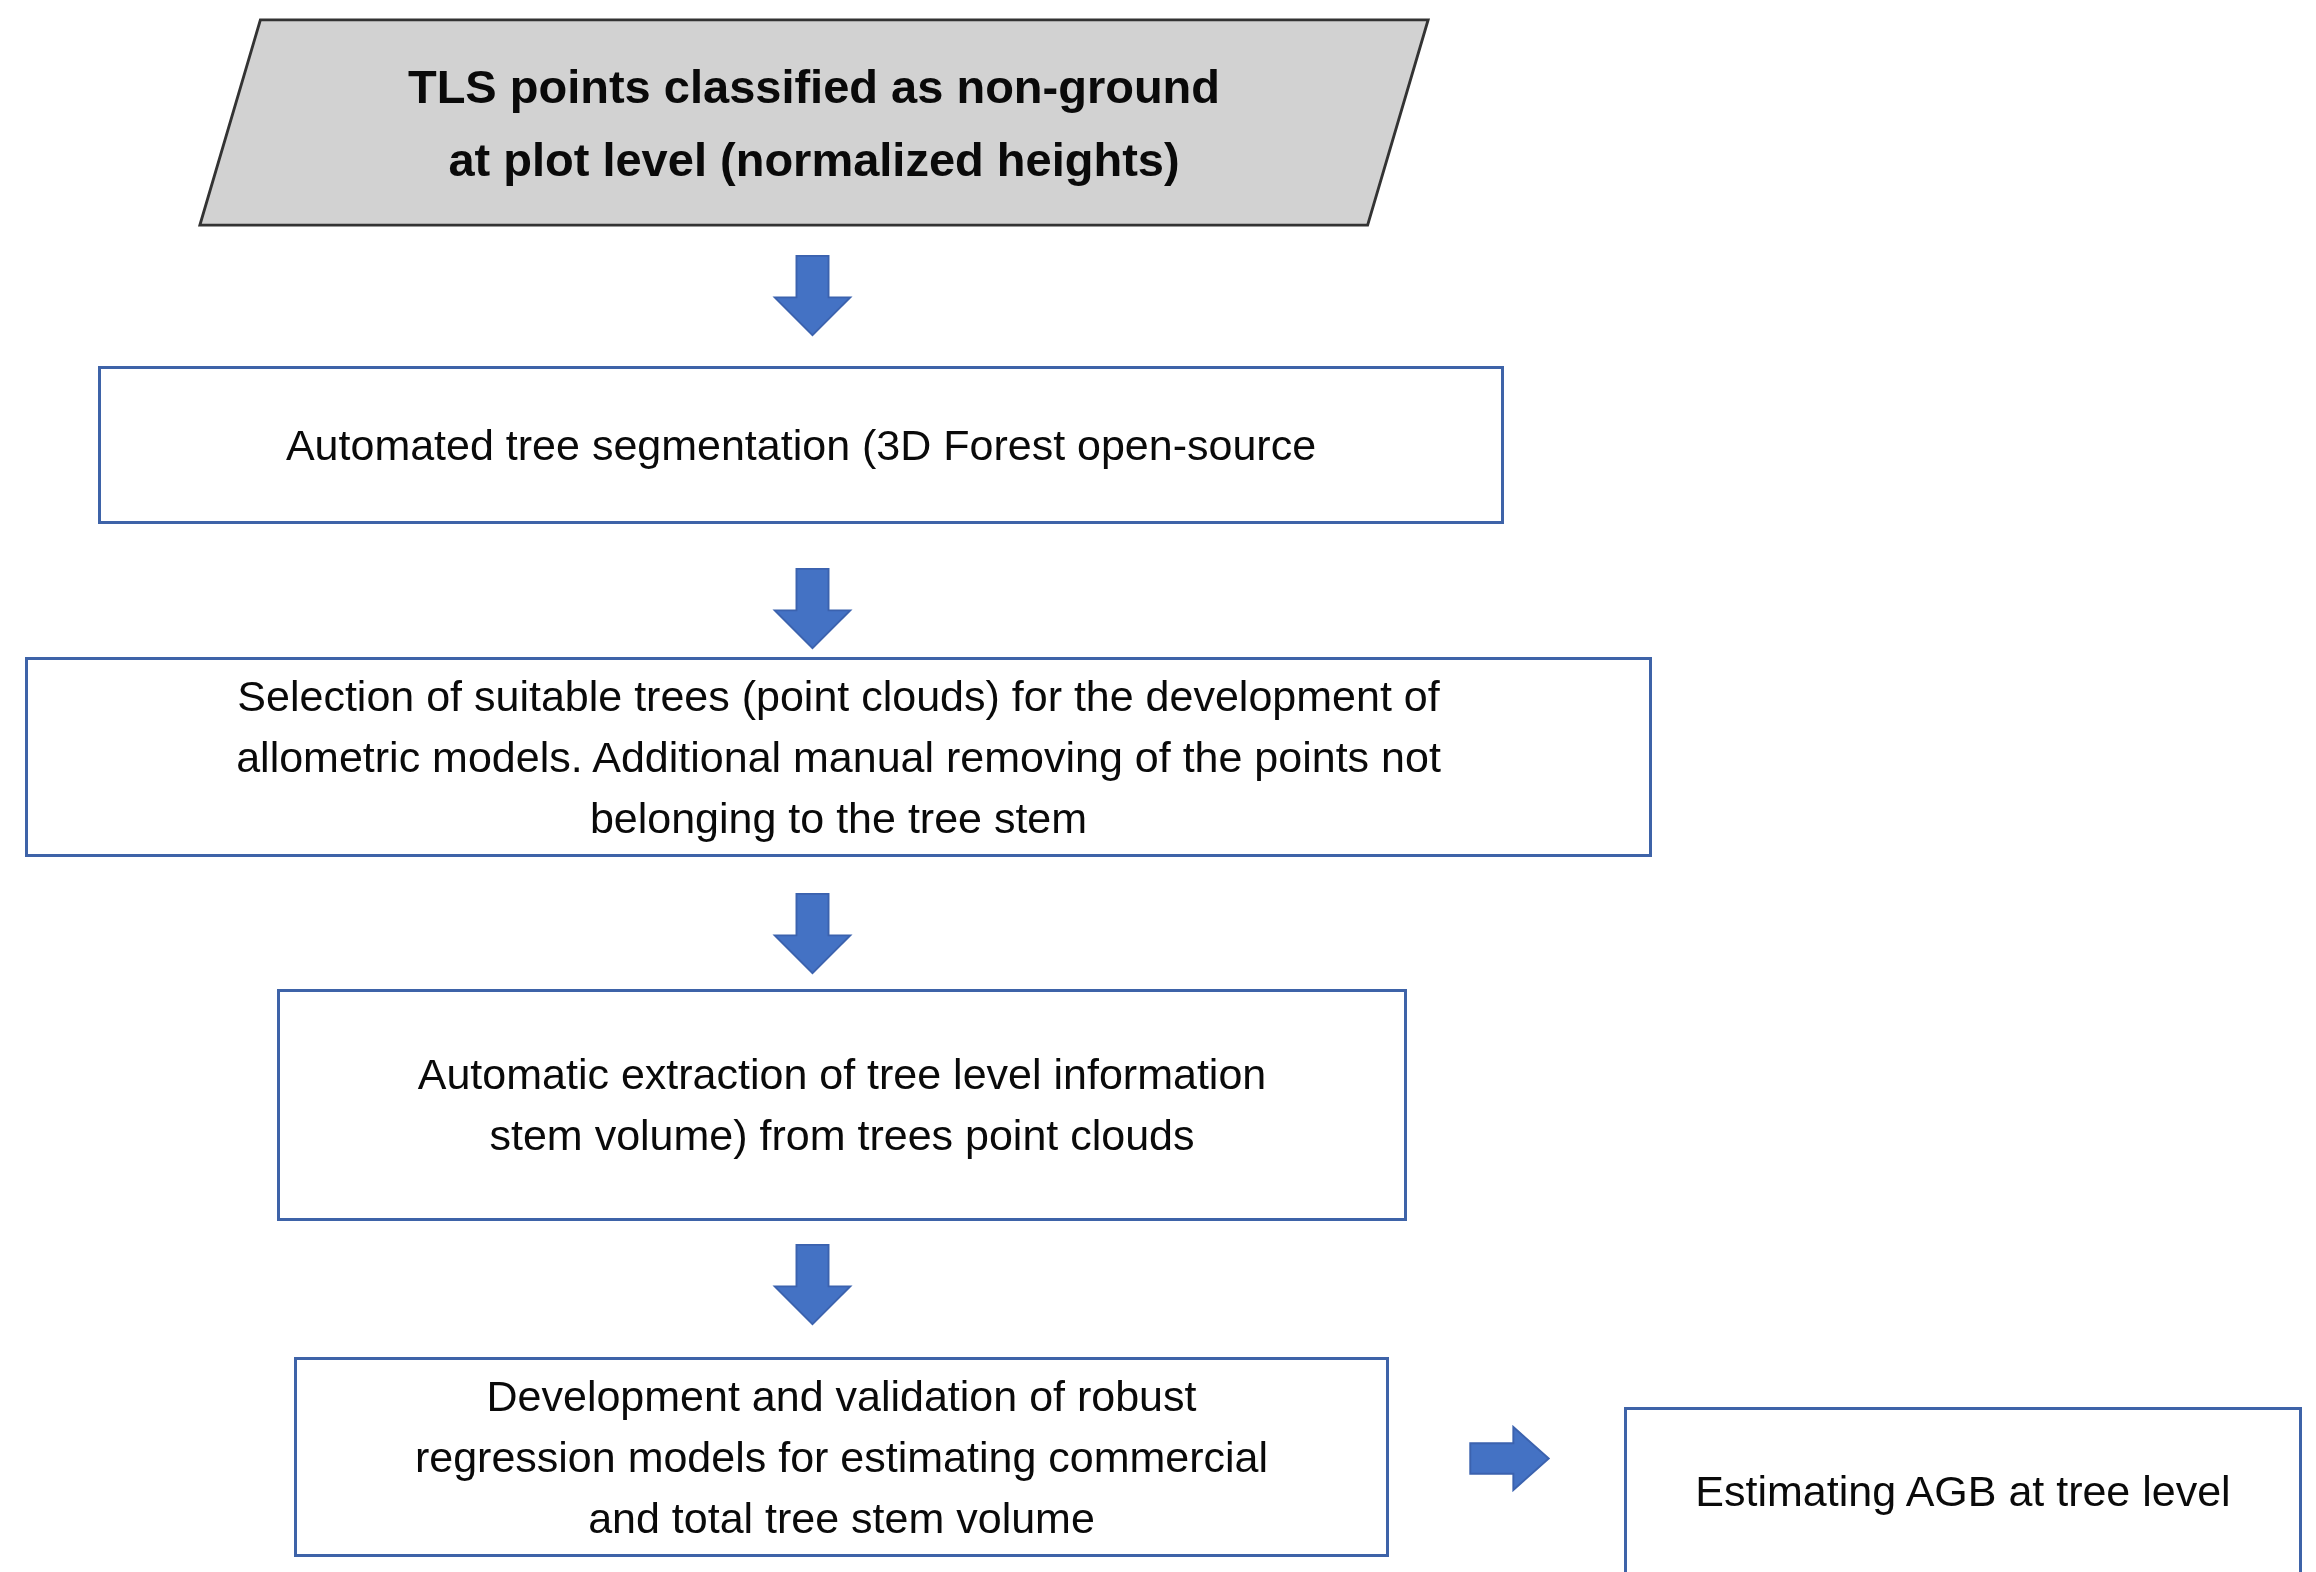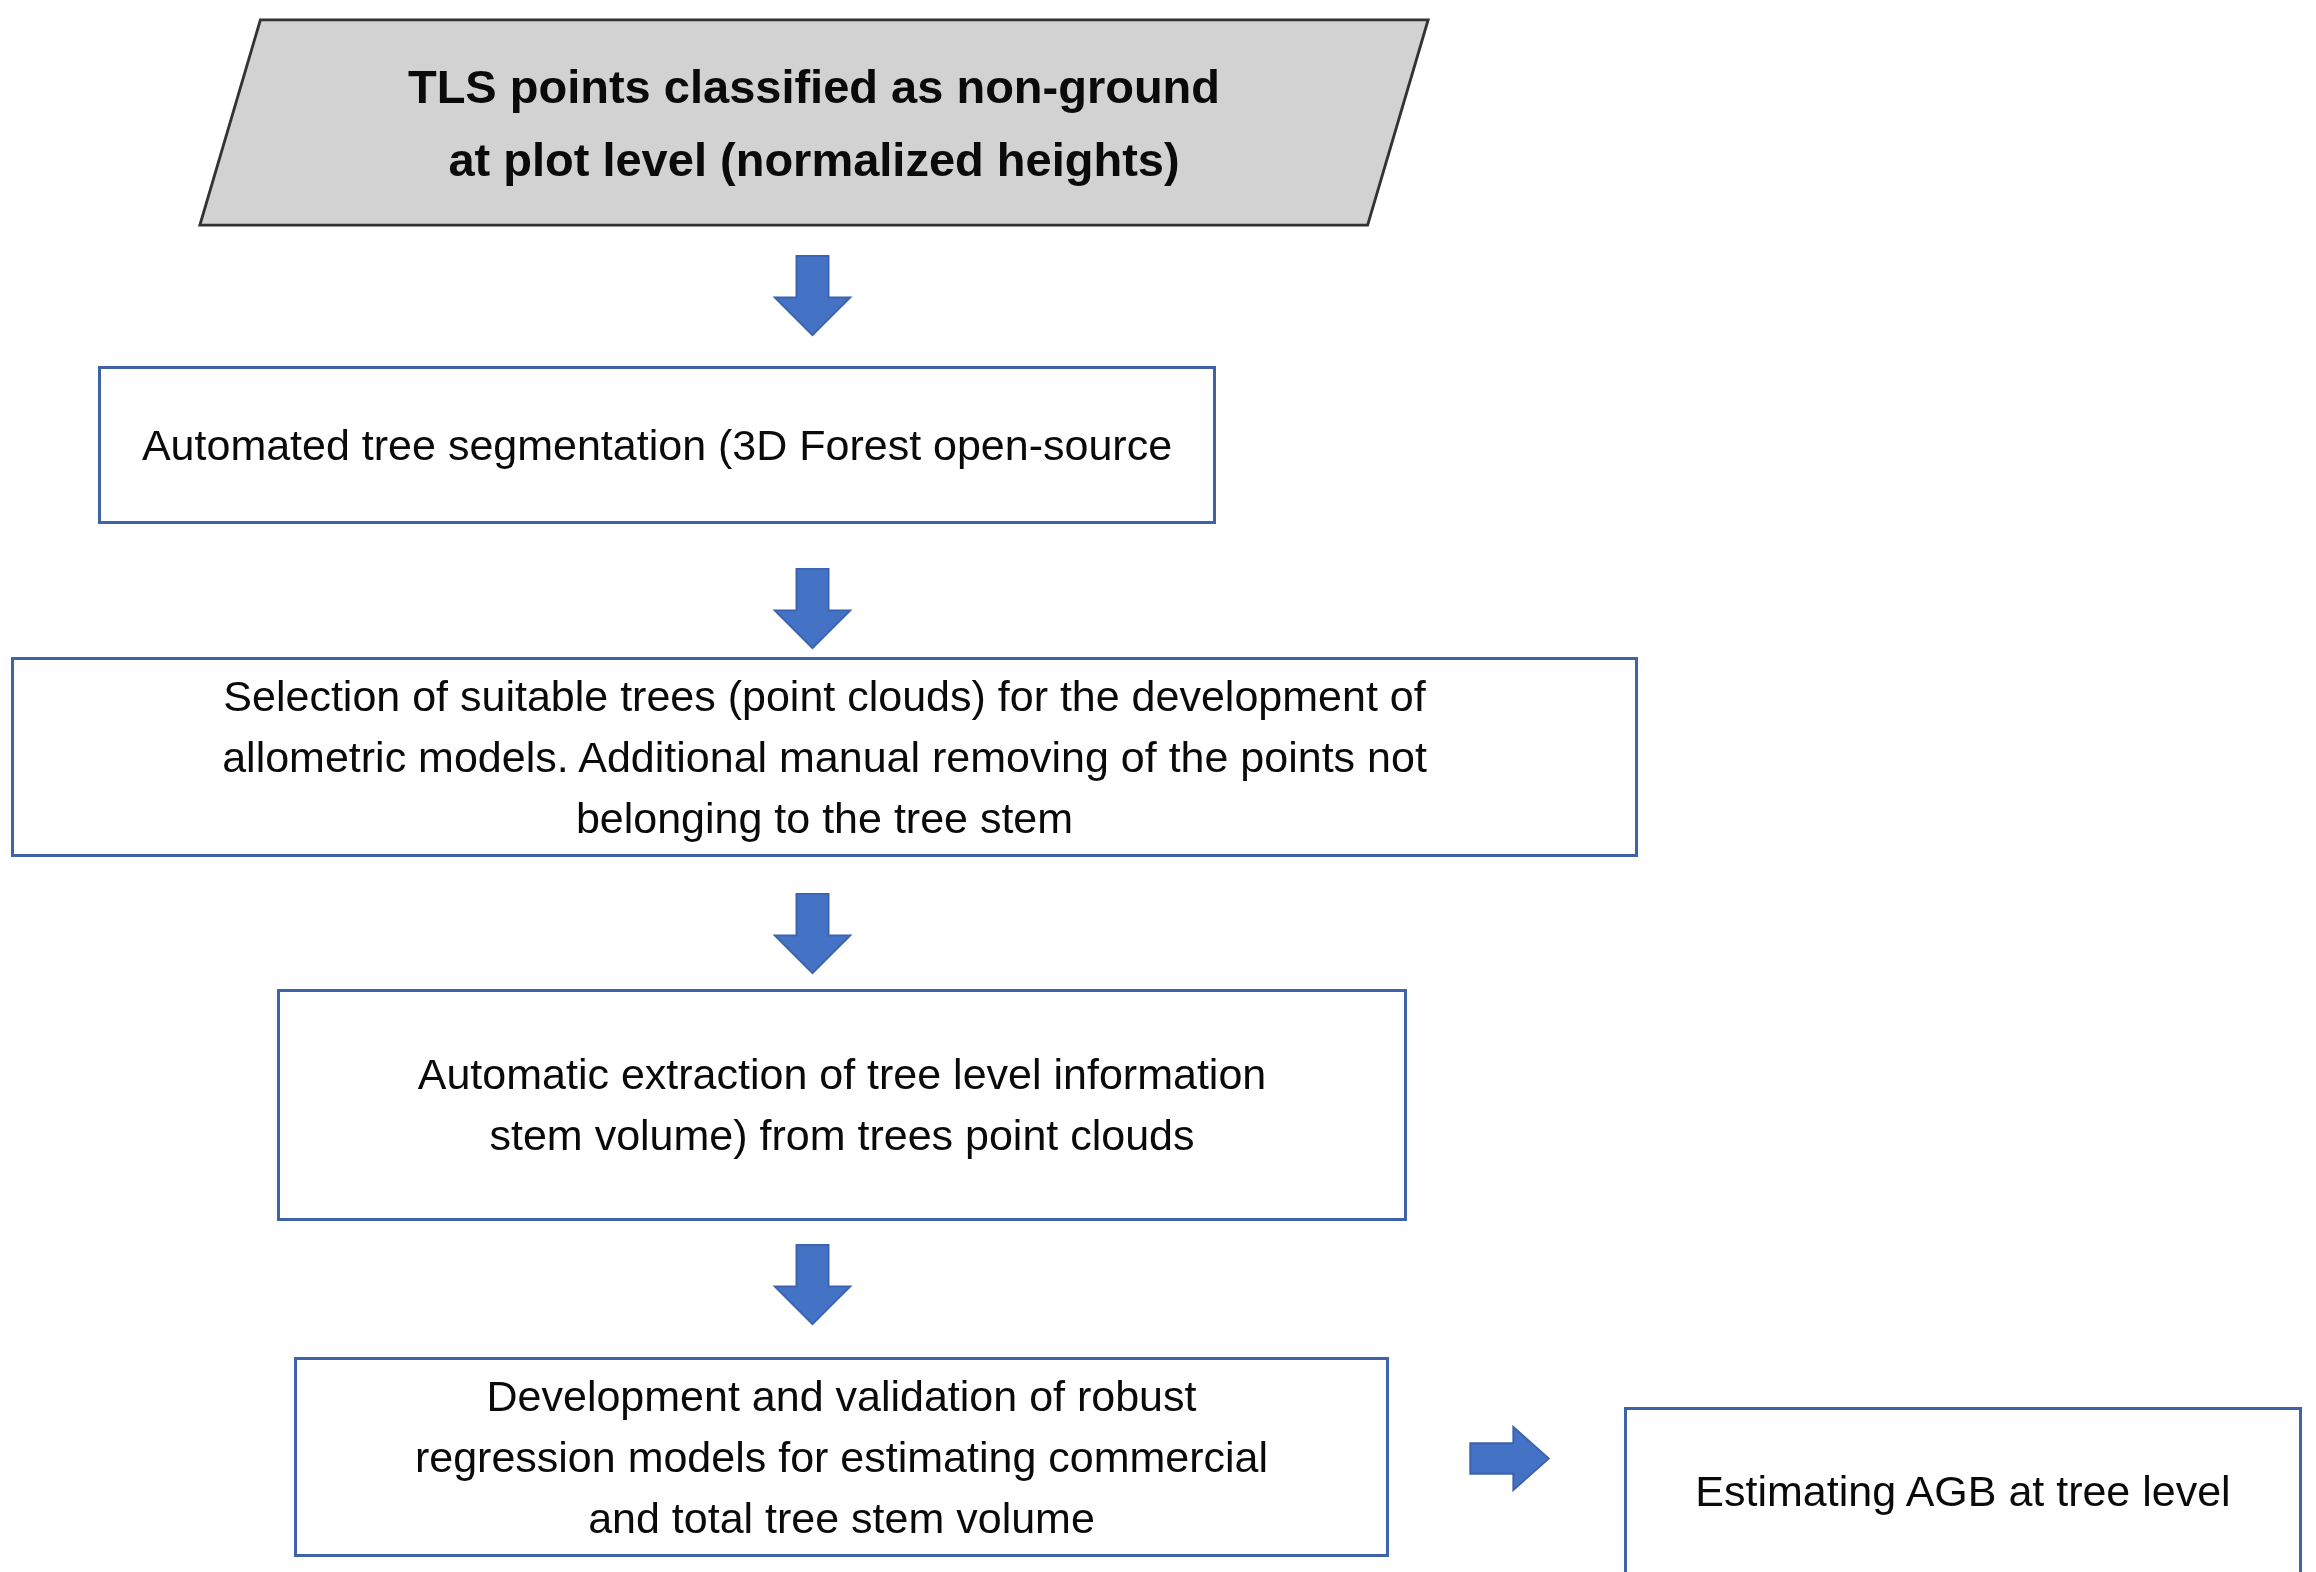--- a/index.html
+++ b/index.html
@@ -44,29 +44,29 @@
     <div class="para-label">
       <div class="line">TLS points classified as non-ground</div>
       <div class="line">at plot level (normalized heights)</div>
     </div>
   </div>
 
   <svg class="arrow" style="left:772px; top:254px;" width="81" height="83" viewBox="0 0 84 88">
     <polygon points="25,2 59,2 59,46 82,46 42,86 2,46 25,46"></polygon>
   </svg>
 
-  <div class="node process" style="left:98px; top:366px; width:1118px; height:158px;">
+  <div class="node process" style="left:98px; top:366px; width:1406px; height:158px;">
     <div class="line">Automated tree segmentation (3D Forest open-source</div>
   </div>
 
   <svg class="arrow" style="left:772px; top:567px;" width="81" height="83" viewBox="0 0 84 88">
     <polygon points="25,2 59,2 59,46 82,46 42,86 2,46 25,46"></polygon>
   </svg>
 
-  <div class="node process" style="left:11px; top:657px; width:1627px; height:200px;">
+  <div class="node process" style="left:25px; top:657px; width:1627px; height:200px;">
     <div class="line">Selection of suitable trees (point clouds) for the development of</div>
     <div class="line">allometric models. Additional manual removing of the points not</div>
     <div class="line">belonging to the tree stem</div>
   </div>
 
   <svg class="arrow" style="left:772px; top:892px;" width="81" height="83" viewBox="0 0 84 88">
     <polygon points="25,2 59,2 59,46 82,46 42,86 2,46 25,46"></polygon>
   </svg>
 
   <div class="node process" style="left:277px; top:989px; width:1130px; height:232px;">

